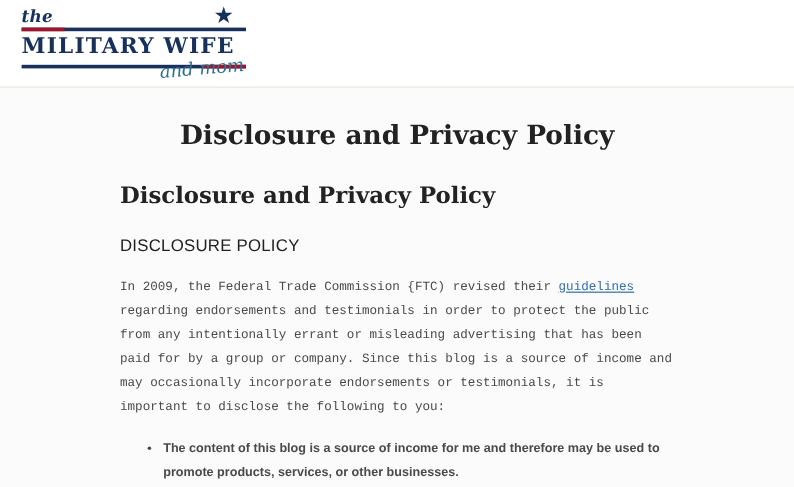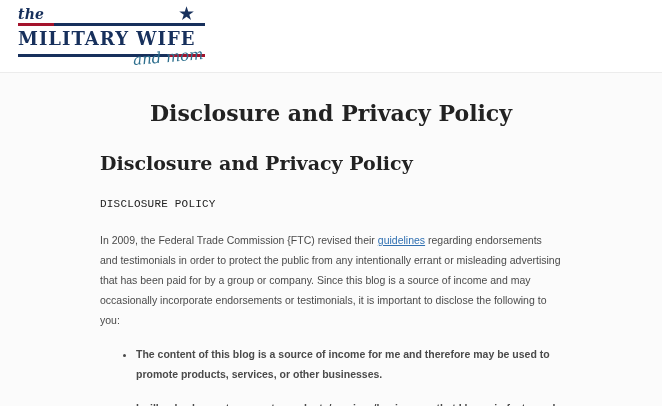--- a/index.html
+++ b/index.html
@@ -135,33 +135,34 @@
     text-align: left;
     font-family: "DejaVu Serif", serif;
     font-weight: bold;
     font-size: 19px;
     line-height: 24px;
     color: #222222;
   }
   h3.section-title {
     margin: 19px 0 0 0;
     text-align: left;
-    font-family: Liberation Mono, monospace;
+    font-family: Liberation Sans, sans-serif;
     font-weight: normal;
-    font-size: 11px;
+    font-size: 14px;
     line-height: 20px;
     letter-spacing: 0.2px;
     color: #222222;
   }
   p.body-text {
     margin: 16px 0 0 0;
     font-size: 10.5px;
     line-height: 20px;
     color: #4a4a4a;
     text-align: left;
+    font-family: Liberation Mono, monospace;
   }
   p.body-text a {
     color: #2f6fb0;
     text-decoration: underline;
   }
   ul.bullets {
     margin: 14px 0 0 0;
     padding-left: 36px;
     list-style: disc;
   }

